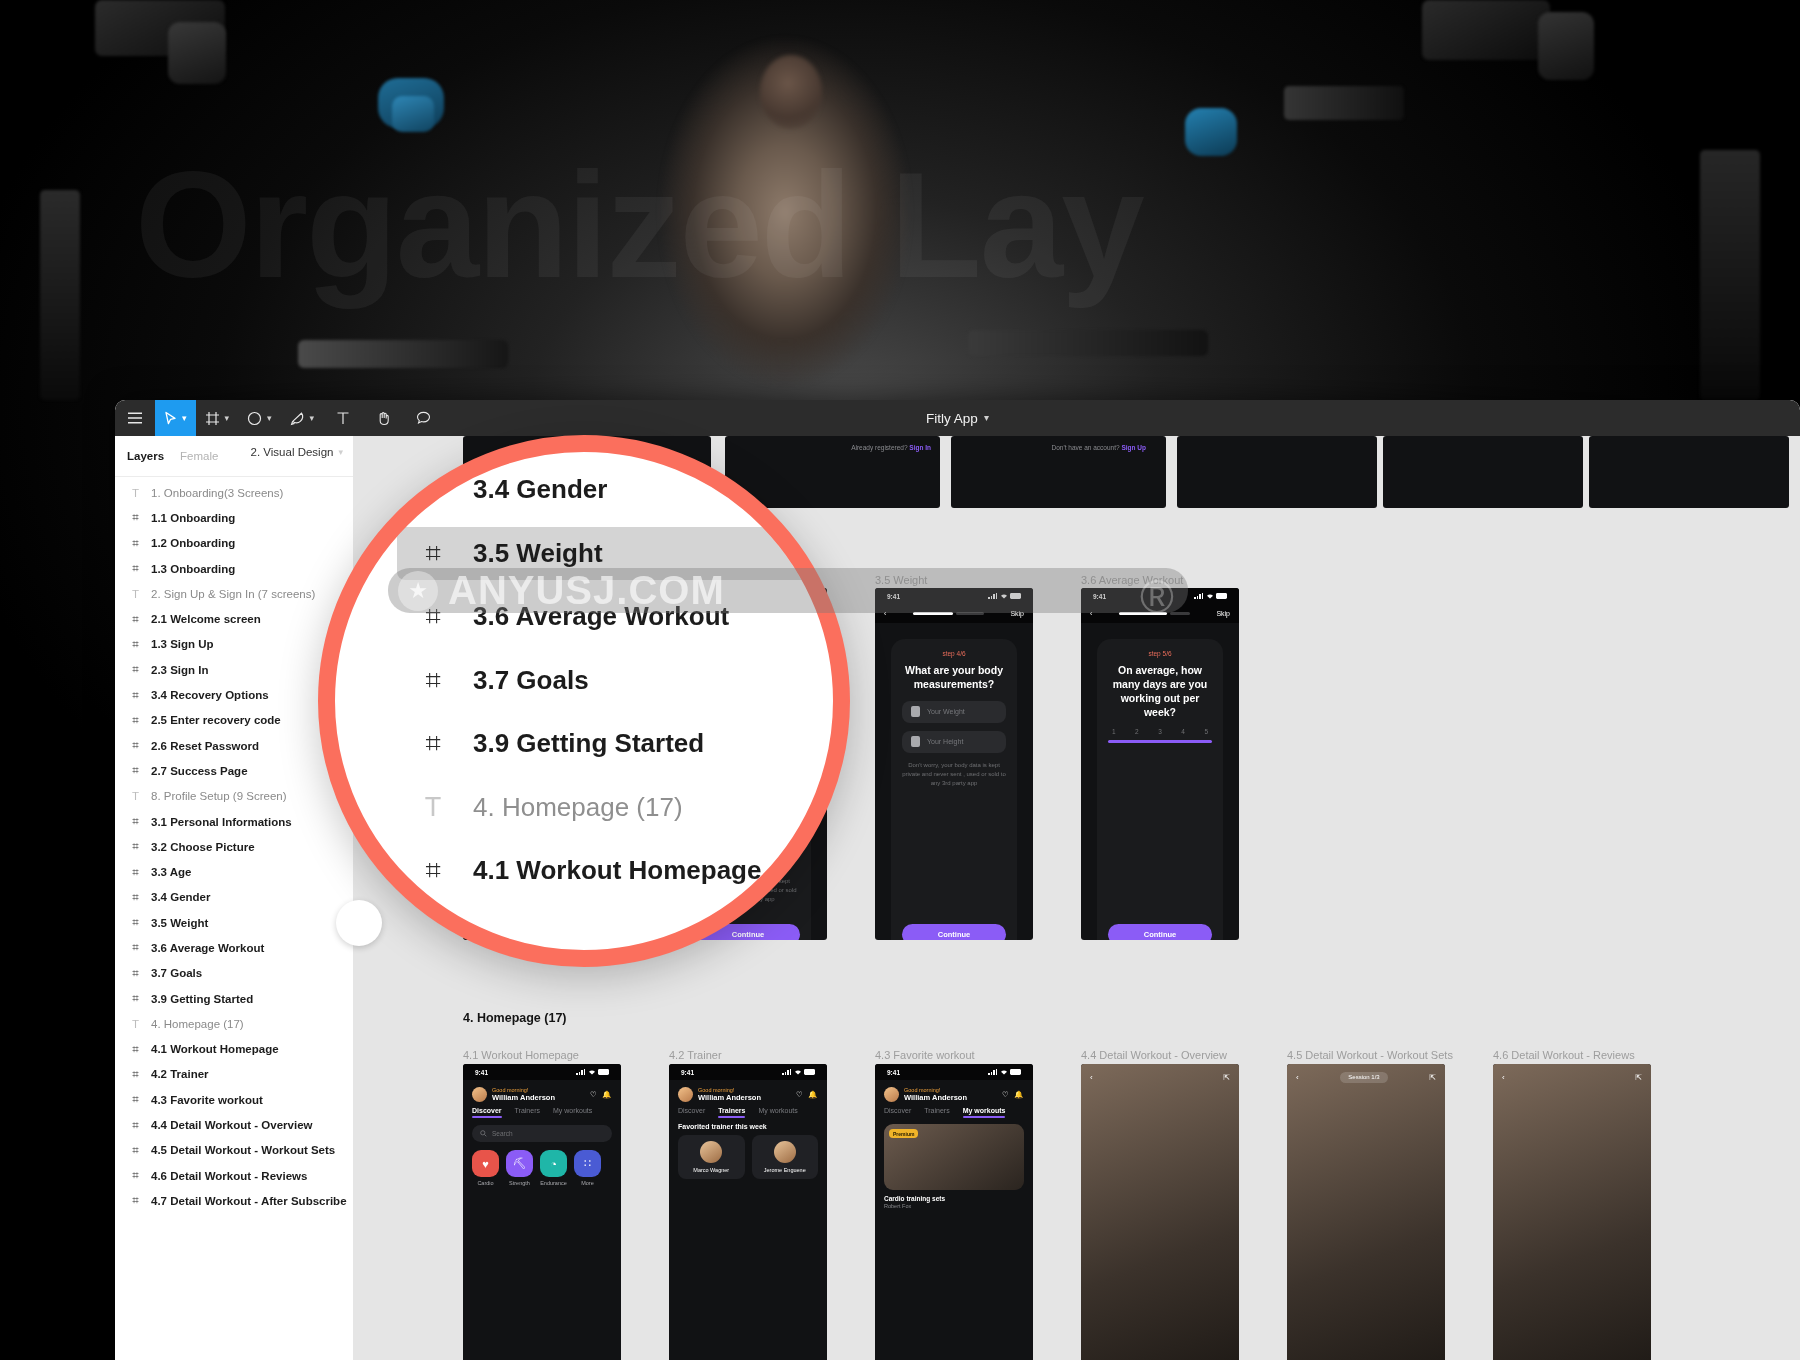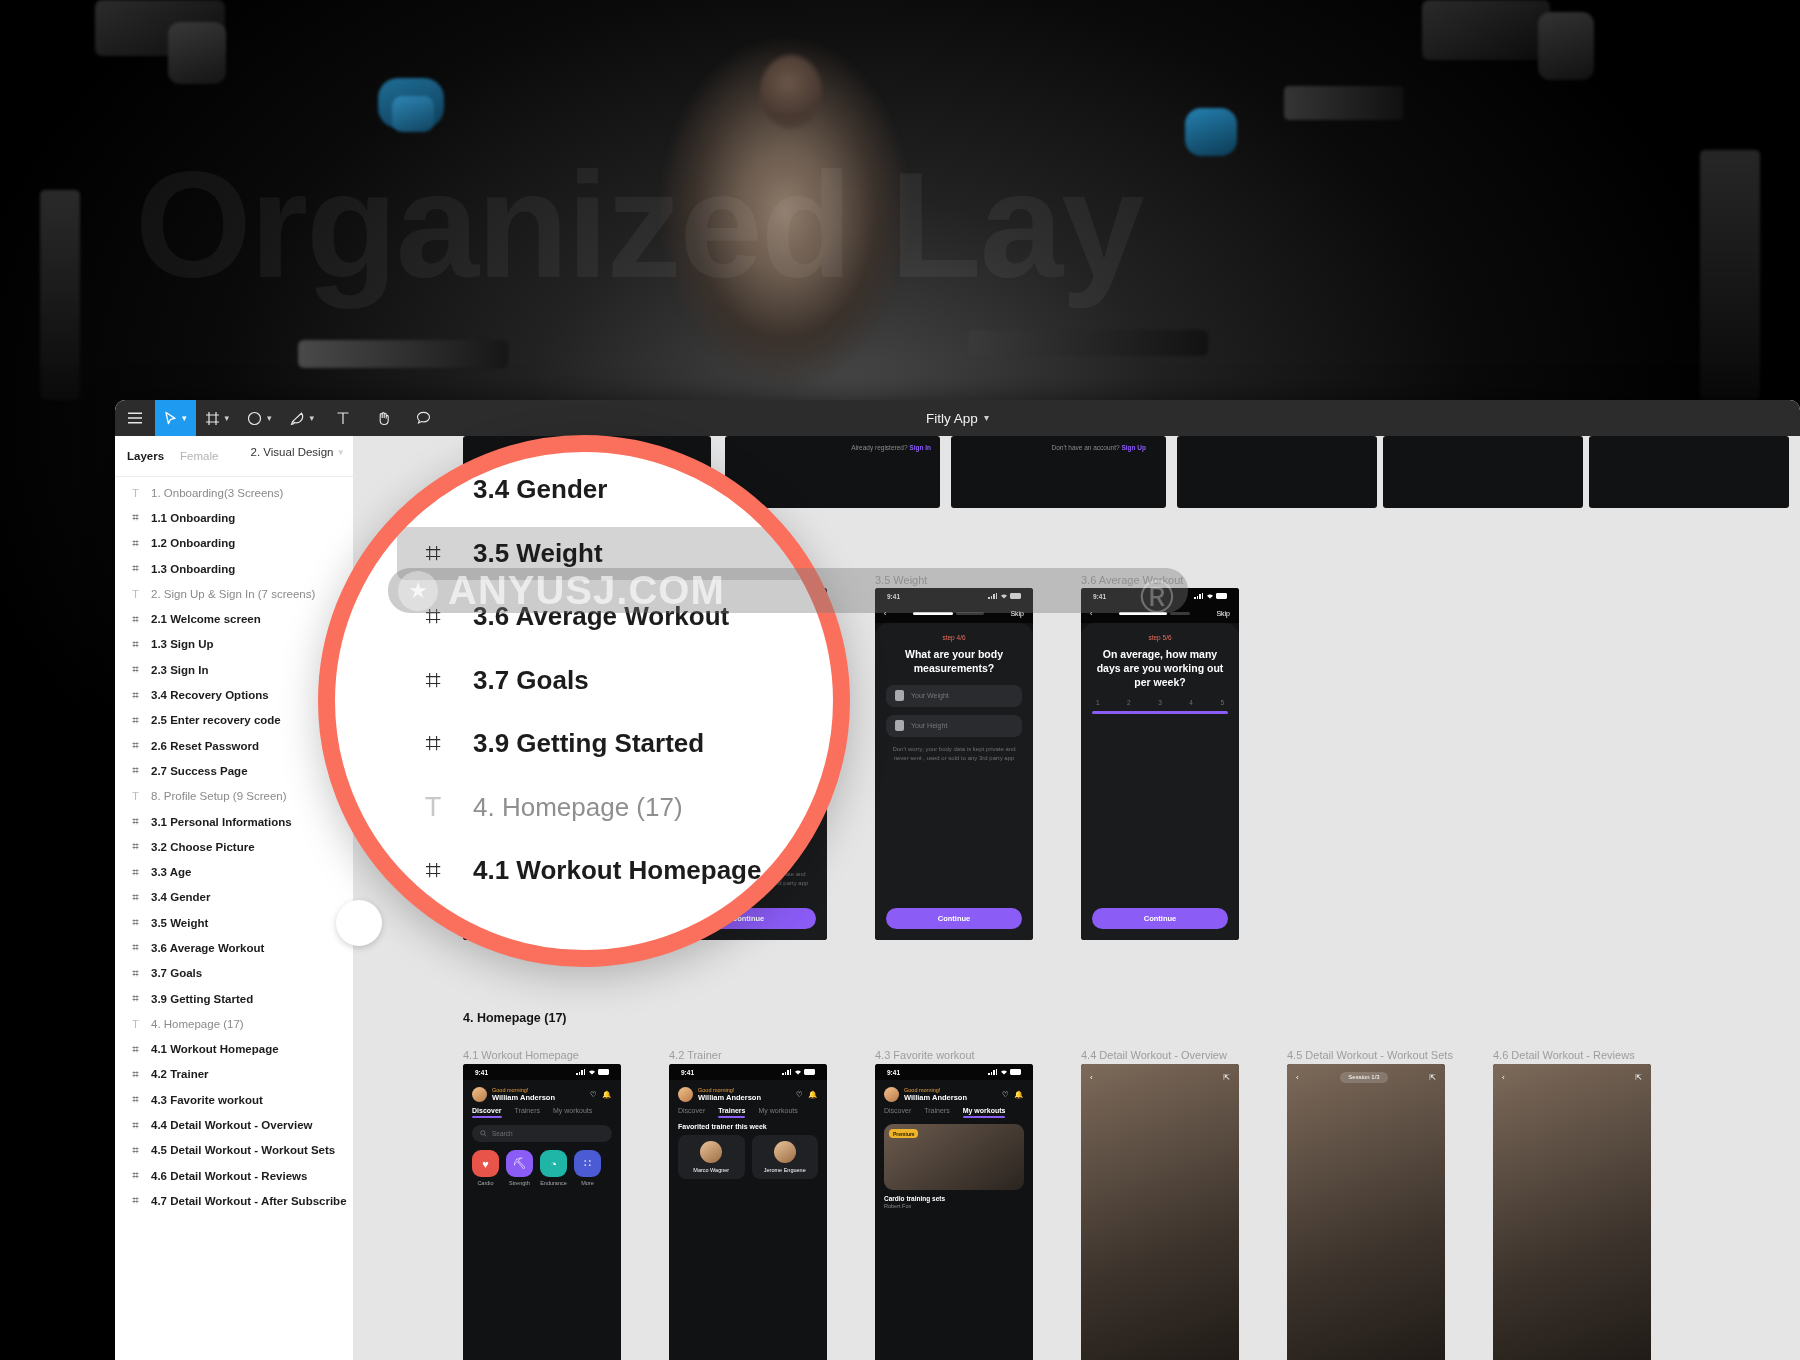--- a/index.html
+++ b/index.html
@@ -167,21 +167,21 @@
   .batt { width: 11px; height: 5.5px; border-radius: 1.4px; background: #fff; }
   .ph-nav {
     height: 19px; display: flex; align-items: center; justify-content: space-between;
     padding: 0 9px; background: #060607; font-size: 7px;
   }
   .ph-prog { display: flex; gap: 3px; align-items: center; }
   .ph-prog span { display:block; height: 3px; border-radius: 2px; }
   .ph-prog .on  { background: #ffffff; }
   .ph-prog .off { background: #3a3a3c; }
   .ph-sheet {
-    margin: 0; background: #1a1b1d; border-top-left-radius: 14px; border-top-right-radius: 14px;
+    margin: 16px; background: #1a1b1d; border-top-left-radius: 14px; border-top-right-radius: 14px;
     height: calc(100% - 35px); padding: 11px 11px 0; position: relative;
   }
   .ph-step { text-align: center; color: #e76c5a; font-size: 6.5px; margin-bottom: 7px; }
   .ph-q { text-align: center; font-size: 10.5px; font-weight: 700; line-height: 1.32; margin-bottom: 9px; }
   .ph-note {
     position: absolute; left: 13px; right: 13px; bottom: 52px;
     text-align: center; font-size: 6px; color: #6f7073; line-height: 1.5;
   }
   .ph-cta {
     position: absolute; left: 11px; right: 11px; bottom: 11px;

